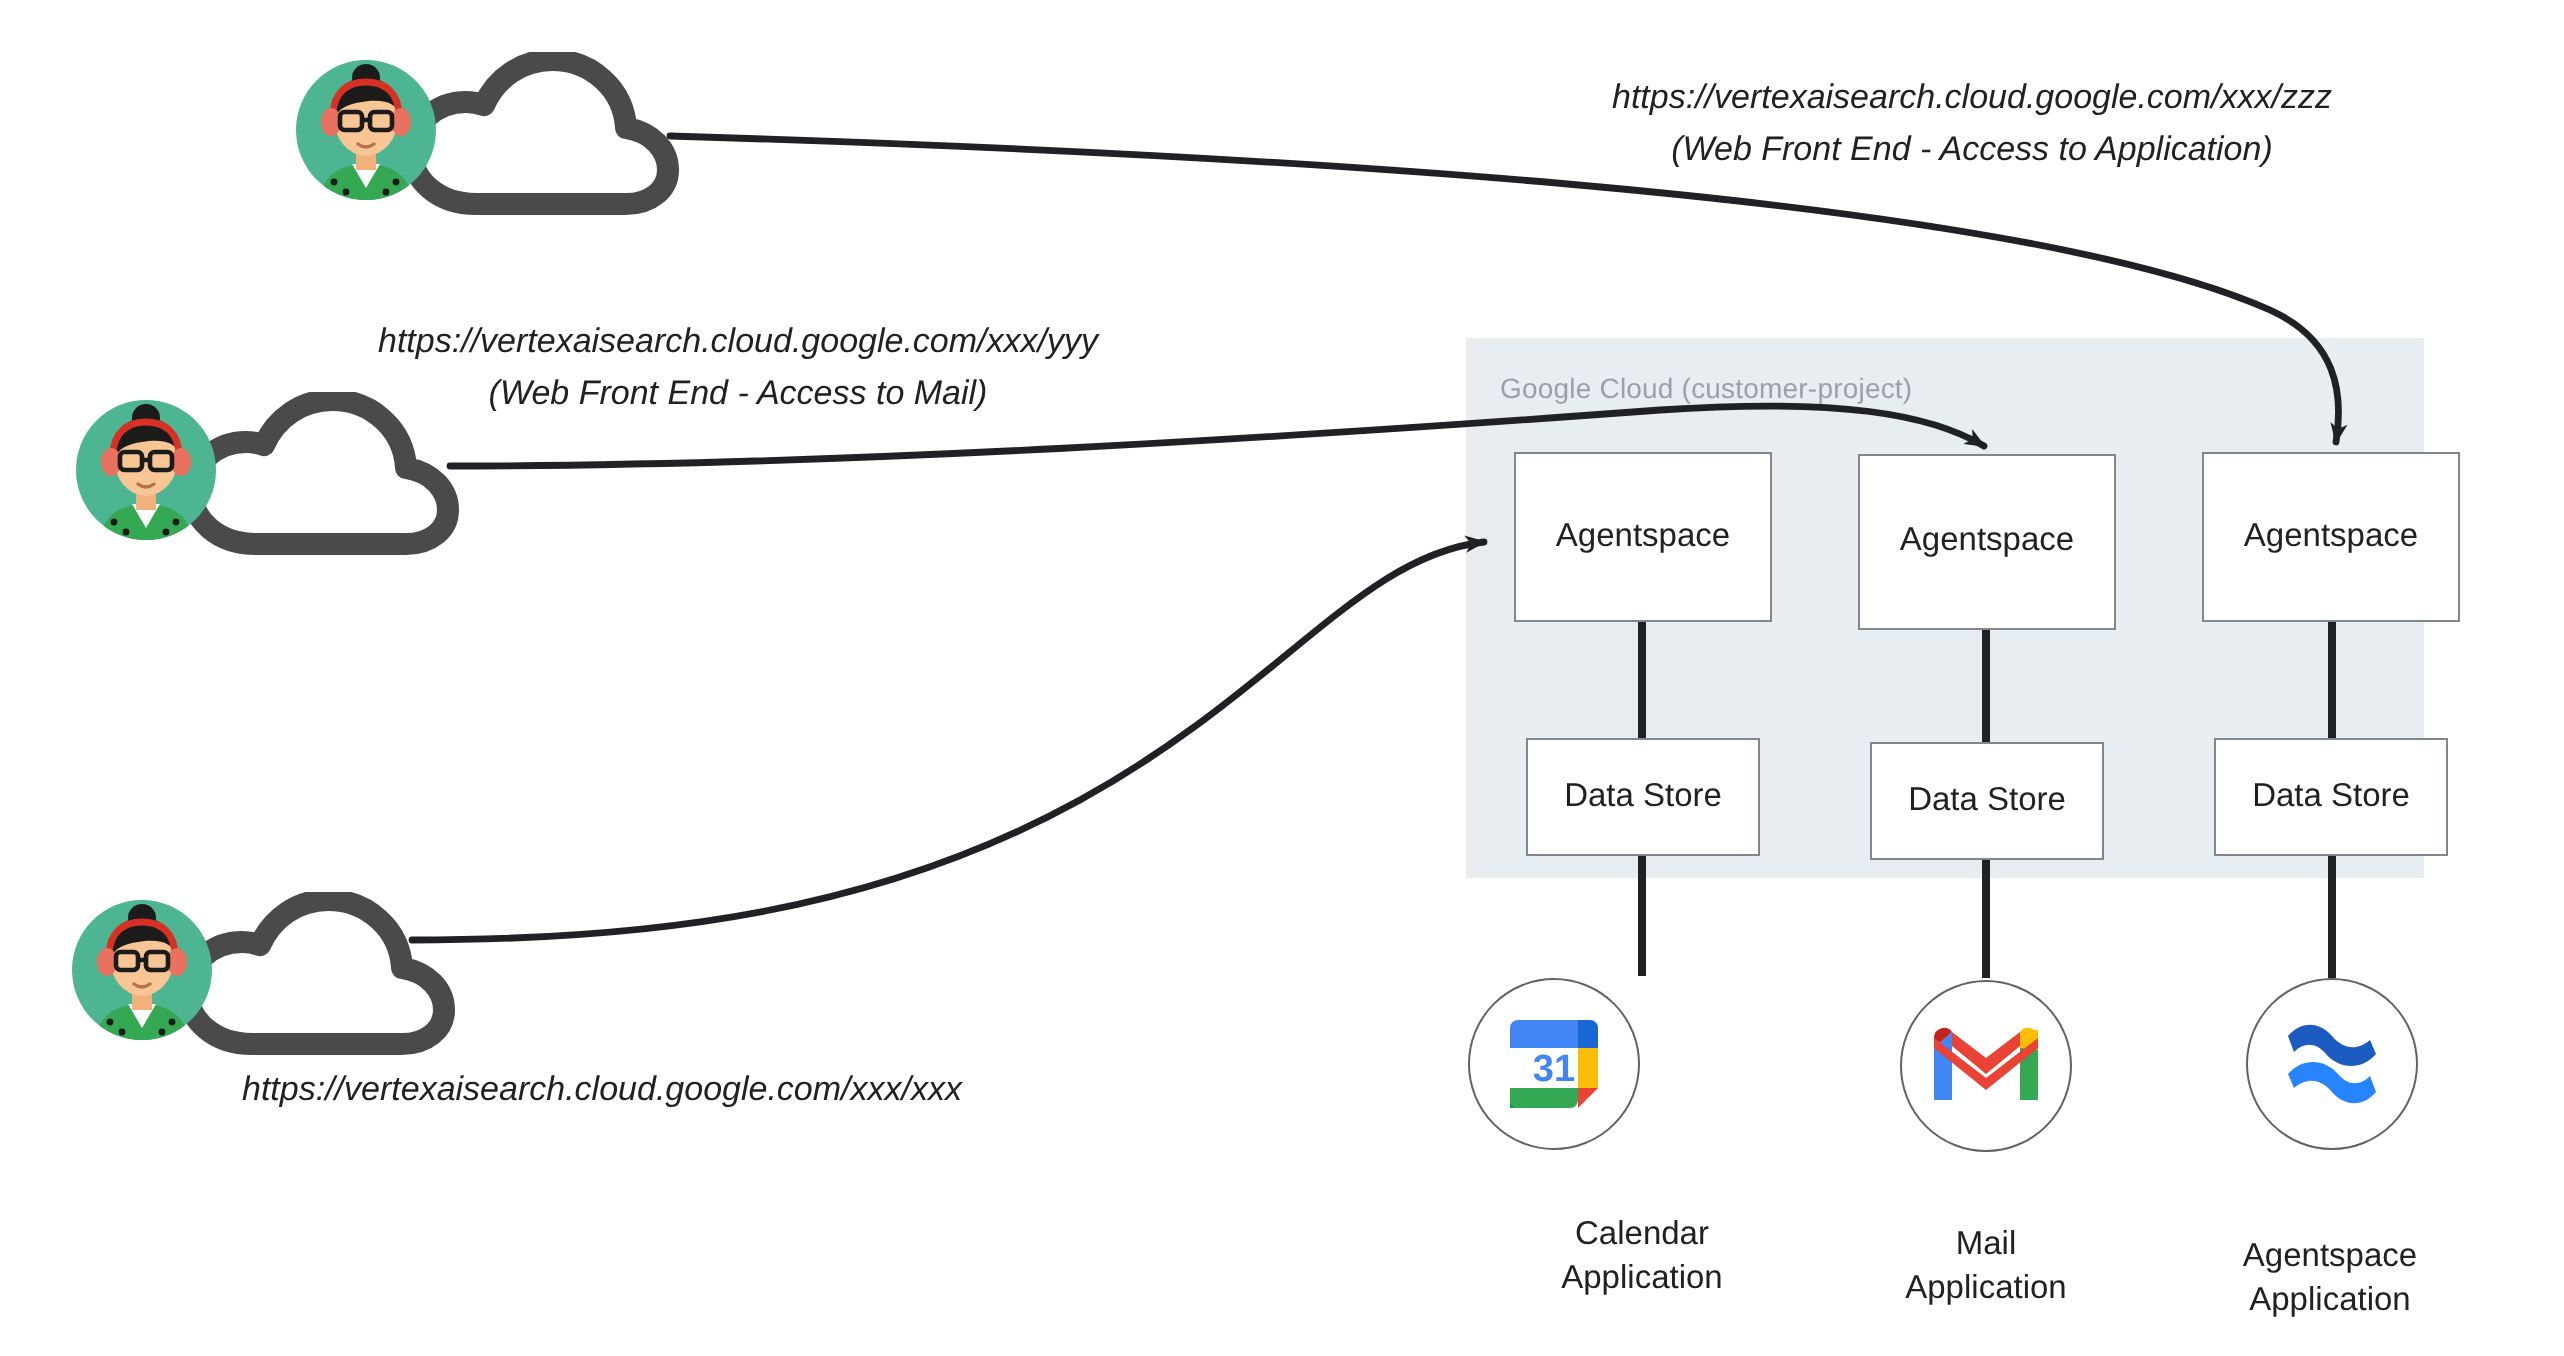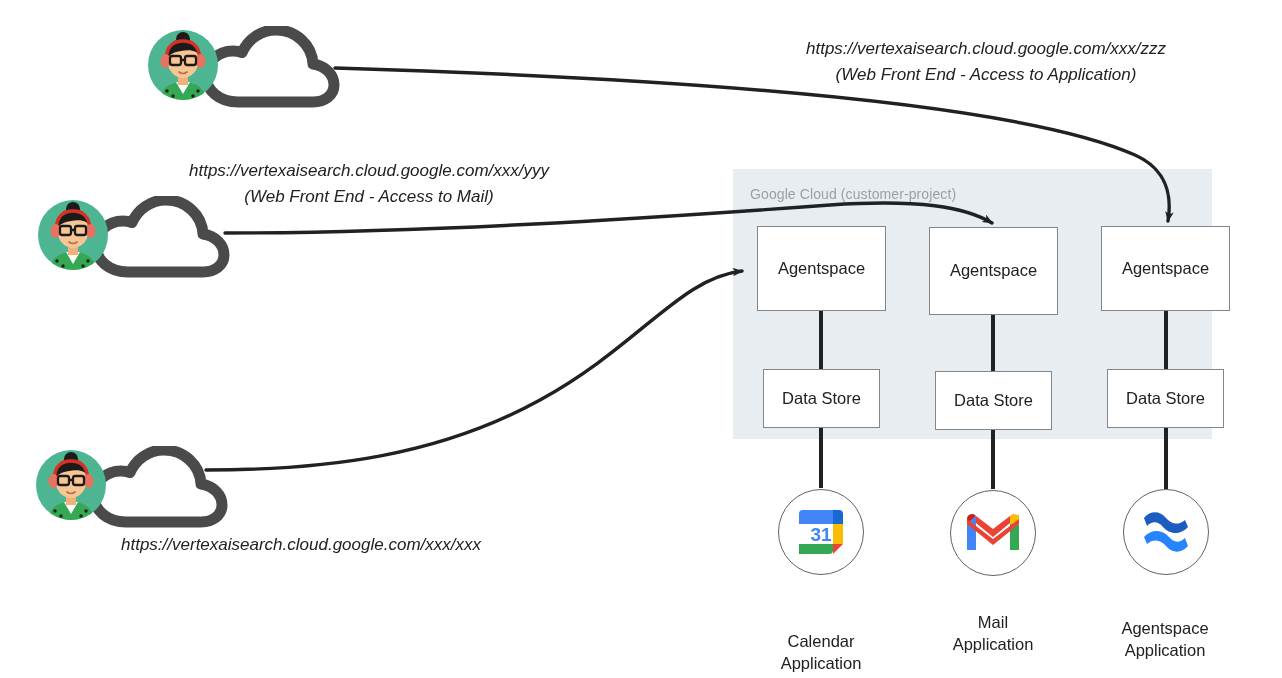--- a/index.html
+++ b/index.html
@@ -290,33 +290,33 @@
   <div class="node-box datastore" style="left:763px; top:369px; width:117px; height:59px;">
     <span class="node-label">Data Store</span>
   </div>
   <div class="node-box datastore" style="left:935px; top:371px; width:117px; height:59px;">
     <span class="node-label">Data Store</span>
   </div>
   <div class="node-box datastore" style="left:1107px; top:369px; width:117px; height:59px;">
     <span class="node-label">Data Store</span>
   </div>
 
-  <div class="app-circle" style="left:778px; top:489px;">
+  <div class="app-circle" style="left:734px; top:489px;">
     <svg width="52" height="52" viewBox="0 0 52 52" xmlns="http://www.w3.org/2000/svg">
       <path d="M4,8 a4,4 0 0 1 4,-4 h30 v14 h-34 z" fill="#4285f4"></path>
       <path d="M38,4 h6 a4,4 0 0 1 4,4 v10 h-10 z" fill="#1967d2"></path>
       <rect x="38" y="18" width="10" height="20" fill="#fbbc04"></rect>
       <path d="M38,38 h10 l-10,10 z" fill="#ea4335"></path>
       <rect x="4" y="38" width="10" height="10" fill="#0f9d58"></rect>
       <path d="M4,38 h34 v6 a4,4 0 0 1 -4,4 h-26 a4,4 0 0 1 -4,-4 z" fill="#34a853"></path>
       <rect x="14" y="18" width="24" height="20" fill="#ffffff"></rect>
       <text x="26" y="34.5" text-anchor="middle" font-family="'Liberation Sans', sans-serif" font-size="19" font-weight="bold" fill="#4285f4">31</text>
     </svg>
   </div>
-  <div class="app-caption" style="left:726px; top:607px;margin-top:24px;">
+  <div class="app-caption" style="left:726px; top:607px;">
     <span>Calendar</span><br>
     <span>Application</span>
   </div>
 
   <div class="app-circle" style="left:950px; top:490px;">
     <svg width="52" height="40" viewBox="0 0 52 40" xmlns="http://www.w3.org/2000/svg">
       <path d="M0,37 v-26 l9,-8 v34 z" fill="#4285f4"></path>
       <path d="M43,37 v-34 l9,8 v26 z" fill="#34a853"></path>
       <path d="M43,3 l9,-1 v10 l-9,-1 z" fill="#fbbc04"></path>
       <path d="M43,3 a0,0 0 0 1 0,0 l9,8 v-5 a5,5 0 0 0 -9,-3 z" fill="#fbbc04"></path>

